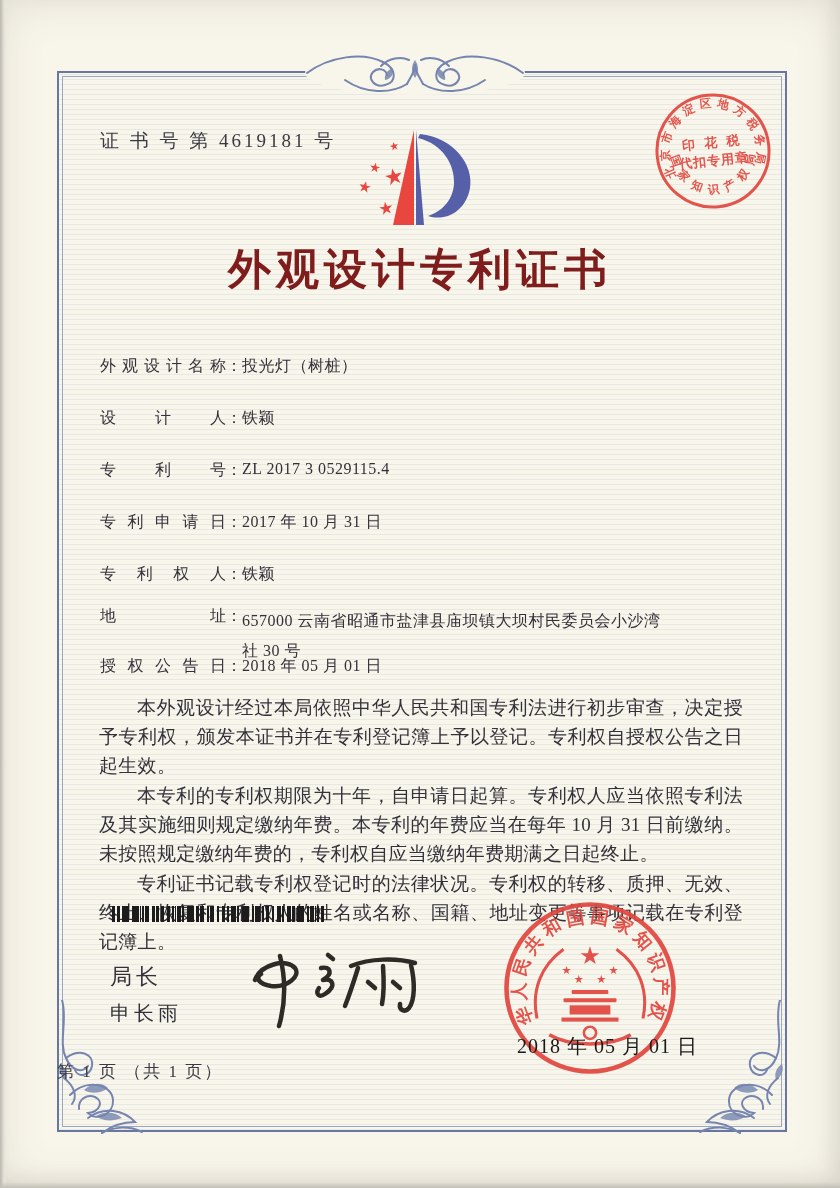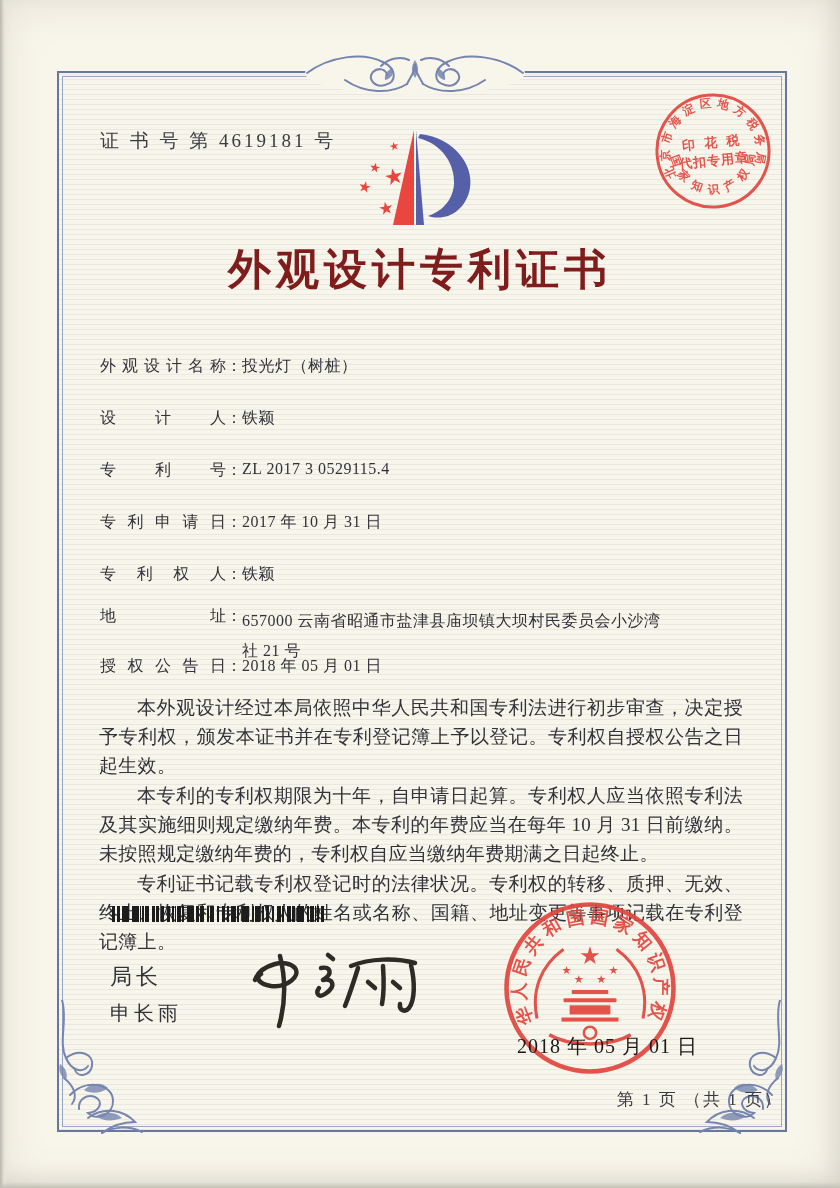--- a/index.html
+++ b/index.html
@@ -49,21 +49,21 @@
 
   .director-label{position:absolute;left:110px;top:962px;font-size:22px;letter-spacing:4px;z-index:4;}
   .director-name{position:absolute;left:110px;top:1000px;font-size:20px;letter-spacing:4px;z-index:4;}
   .signature{position:absolute;left:225px;top:936px;z-index:6;}
 
   .office-seal{position:absolute;left:478px;top:876px;z-index:5;opacity:.93;}
   .seal-date{position:absolute;left:517px;top:1033px;font-size:20px;letter-spacing:1px;color:#191919;z-index:7;}
 
   .tax-stamp{position:absolute;left:648px;top:86px;z-index:5;transform:rotate(-6deg);opacity:.92;}
 
-  .footer{position:absolute;left:57px;top:1088px;width:726px;text-align:right;
+  .footer{position:absolute;left:57px;top:1060px;width:726px;text-align:left;
           font-size:17px;letter-spacing:2px;z-index:4;color:#3a3a42;}
 </style>
 </head>
 <body>
 
 <div class="frame">
   <div class="frame-inner"></div>
 </div>
 
 <svg id="orn-top" class="orn" width="260" height="54" viewBox="0 0 260 54">
@@ -143,21 +143,21 @@
 <div class="fieldrow" style="top:460px">
   <span class="flabel">专利号</span><span class="colon">：</span><span class="fvalue">ZL 2017 3 0529115.4</span>
 </div>
 <div class="fieldrow" style="top:512px">
   <span class="flabel">专利申请日</span><span class="colon">：</span><span class="fvalue">2017 年 10 月 31 日</span>
 </div>
 <div class="fieldrow" style="top:564px">
   <span class="flabel">专利权人</span><span class="colon">：</span><span class="fvalue">铁颖</span>
 </div>
 <div class="fieldrow" style="top:606px">
-  <span class="flabel">地址</span><span class="colon">：</span><span class="fvalue wrap">657000 云南省昭通市盐津县庙坝镇大坝村民委员会小沙湾社 21 号</span>
+  <span class="flabel">地址</span><span class="colon">：</span><span class="fvalue wrap">657000 云南省昭通市盐津县庙坝镇大坝村民委员会小沙湾社 30 号</span>
 </div>
 <div class="fieldrow" style="top:656px">
   <span class="flabel">授权公告日</span><span class="colon">：</span><span class="fvalue">2018 年 05 月 01 日</span>
 </div>
 
 <div class="paras">
   <p>本外观设计经过本局依照中华人民共和国专利法进行初步审查，决定授予专利权，颁发本证书并在专利登记簿上予以登记。专利权自授权公告之日起生效。</p>
   <p>本专利的专利权期限为十年，自申请日起算。专利权人应当依照专利法及其实施细则规定缴纳年费。本专利的年费应当在每年 10 月 31 日前缴纳。未按照规定缴纳年费的，专利权自应当缴纳年费期满之日起终止。</p>
   <p>专利证书记载专利权登记时的法律状况。专利权的转移、质押、无效、终止、恢复和专利权人的姓名或名称、国籍、地址变更等事项记载在专利登记簿上。</p>
 </div>

